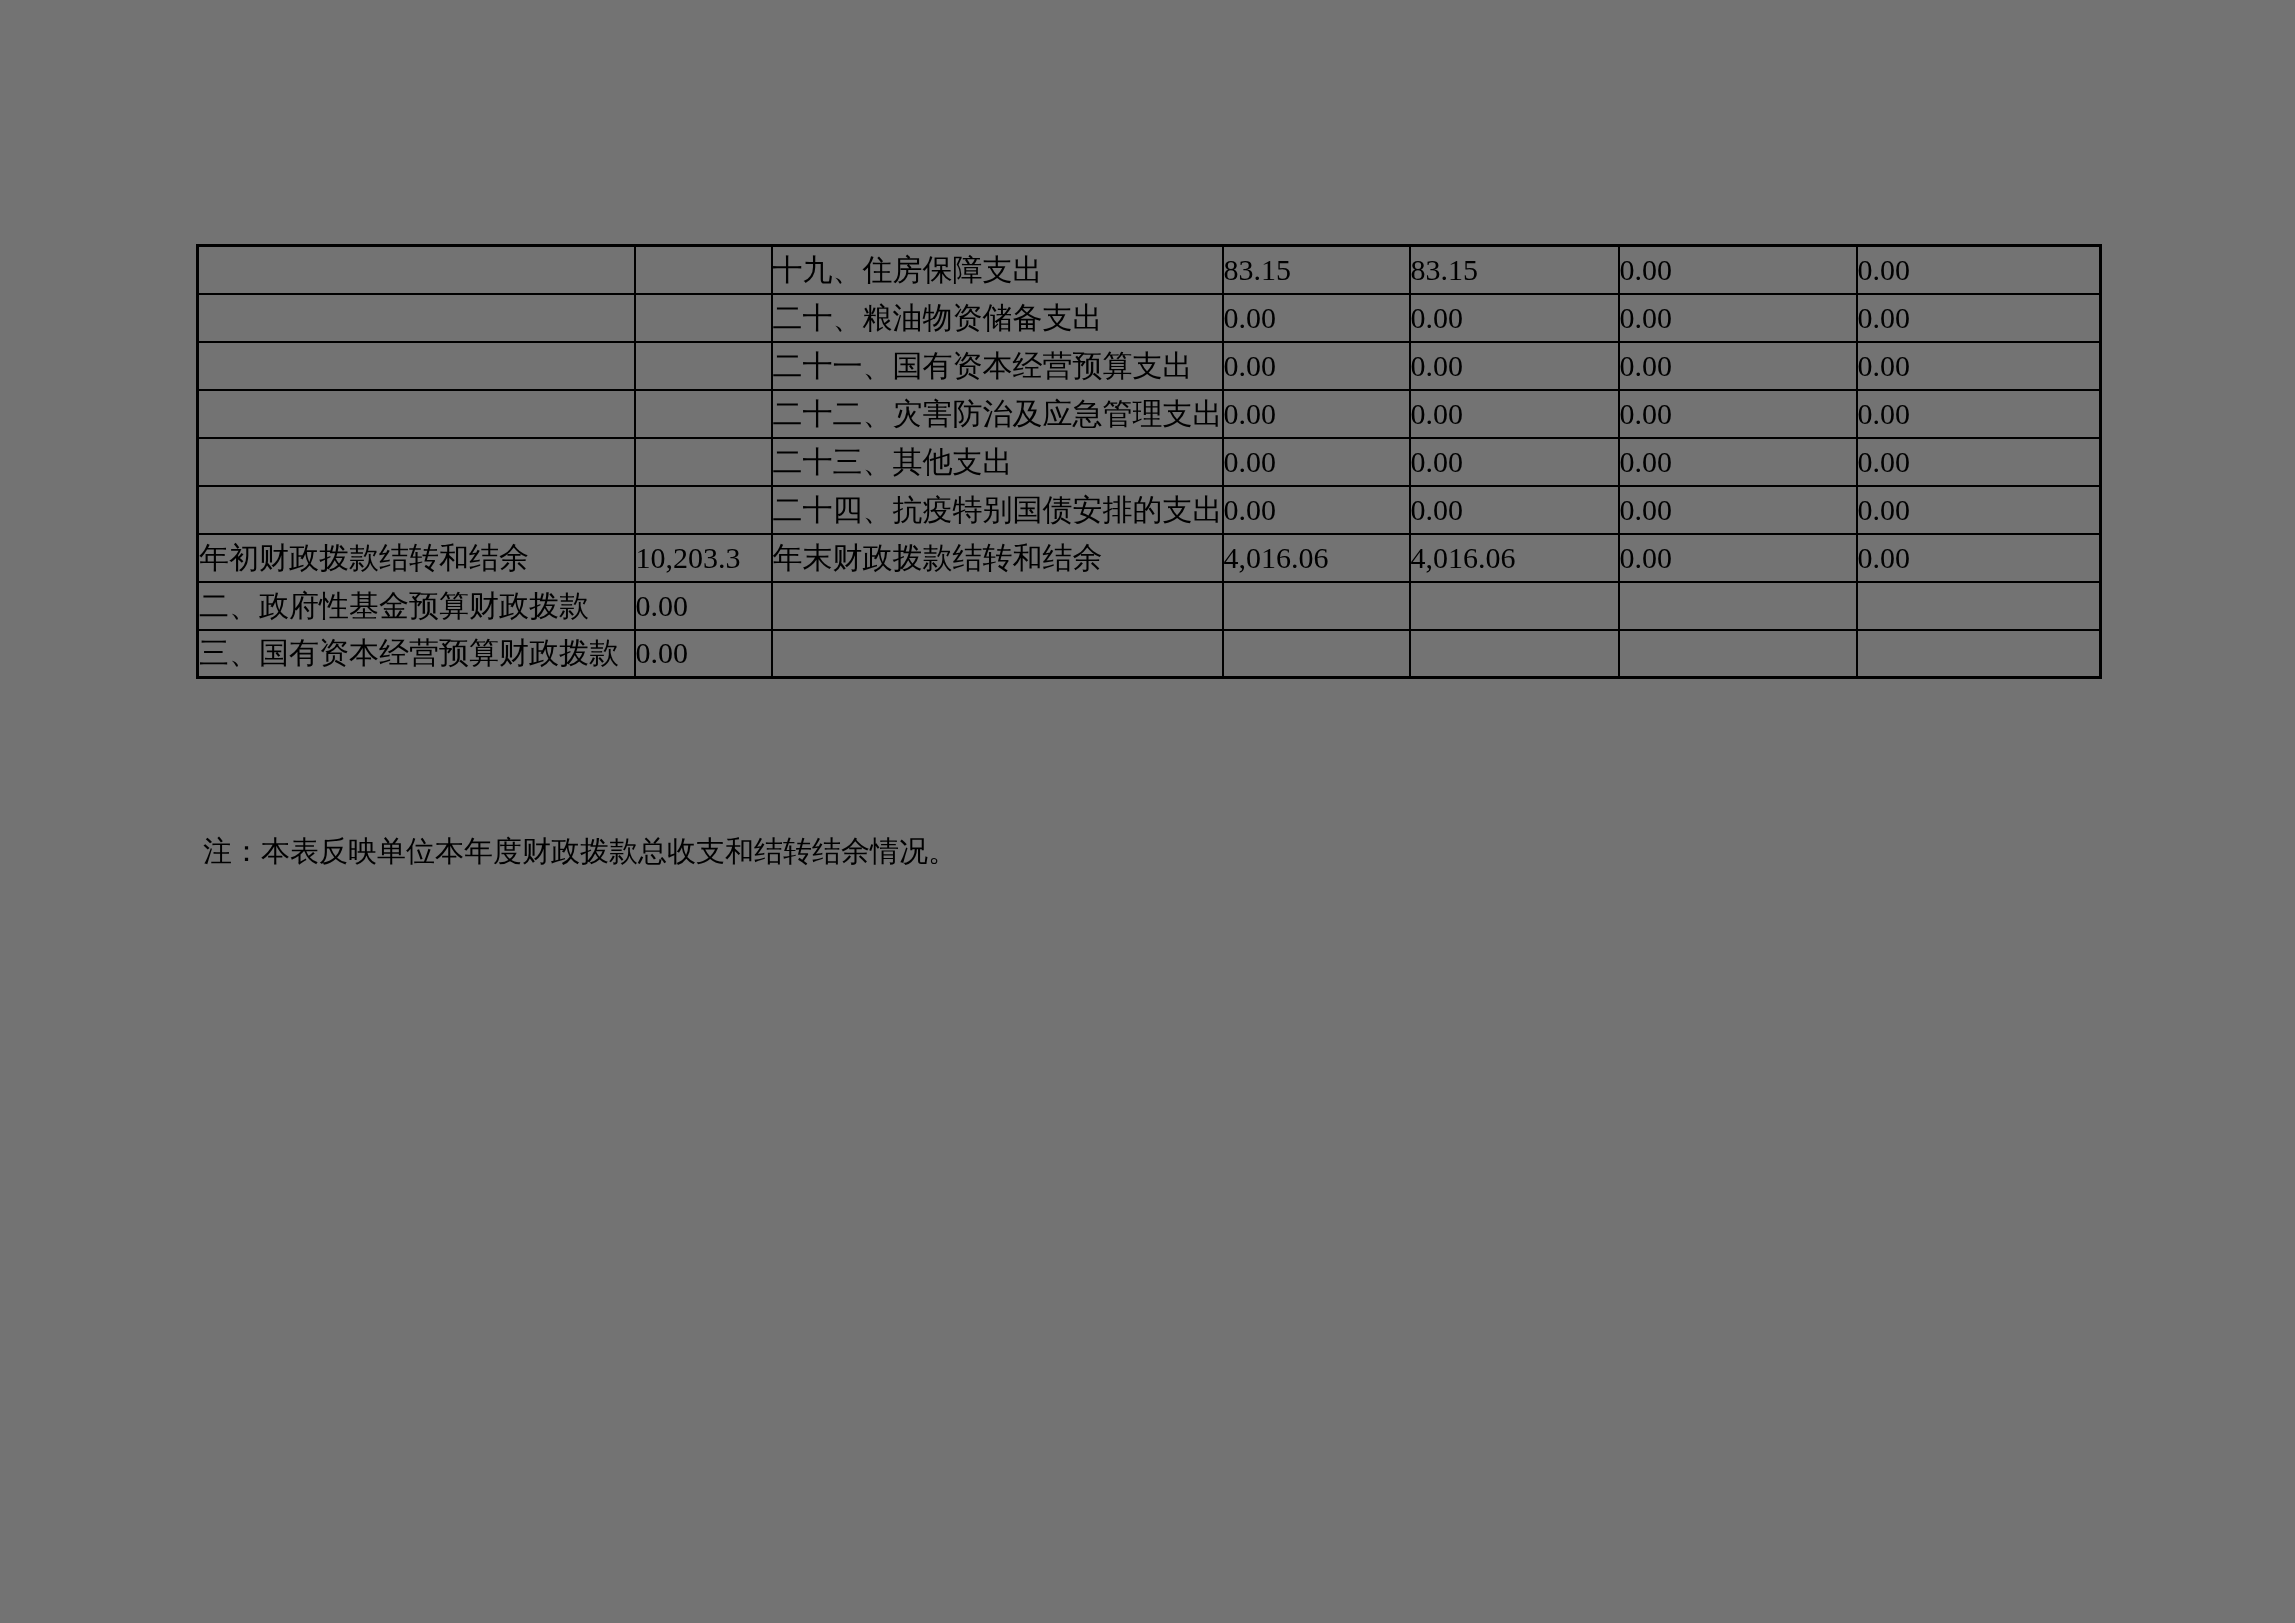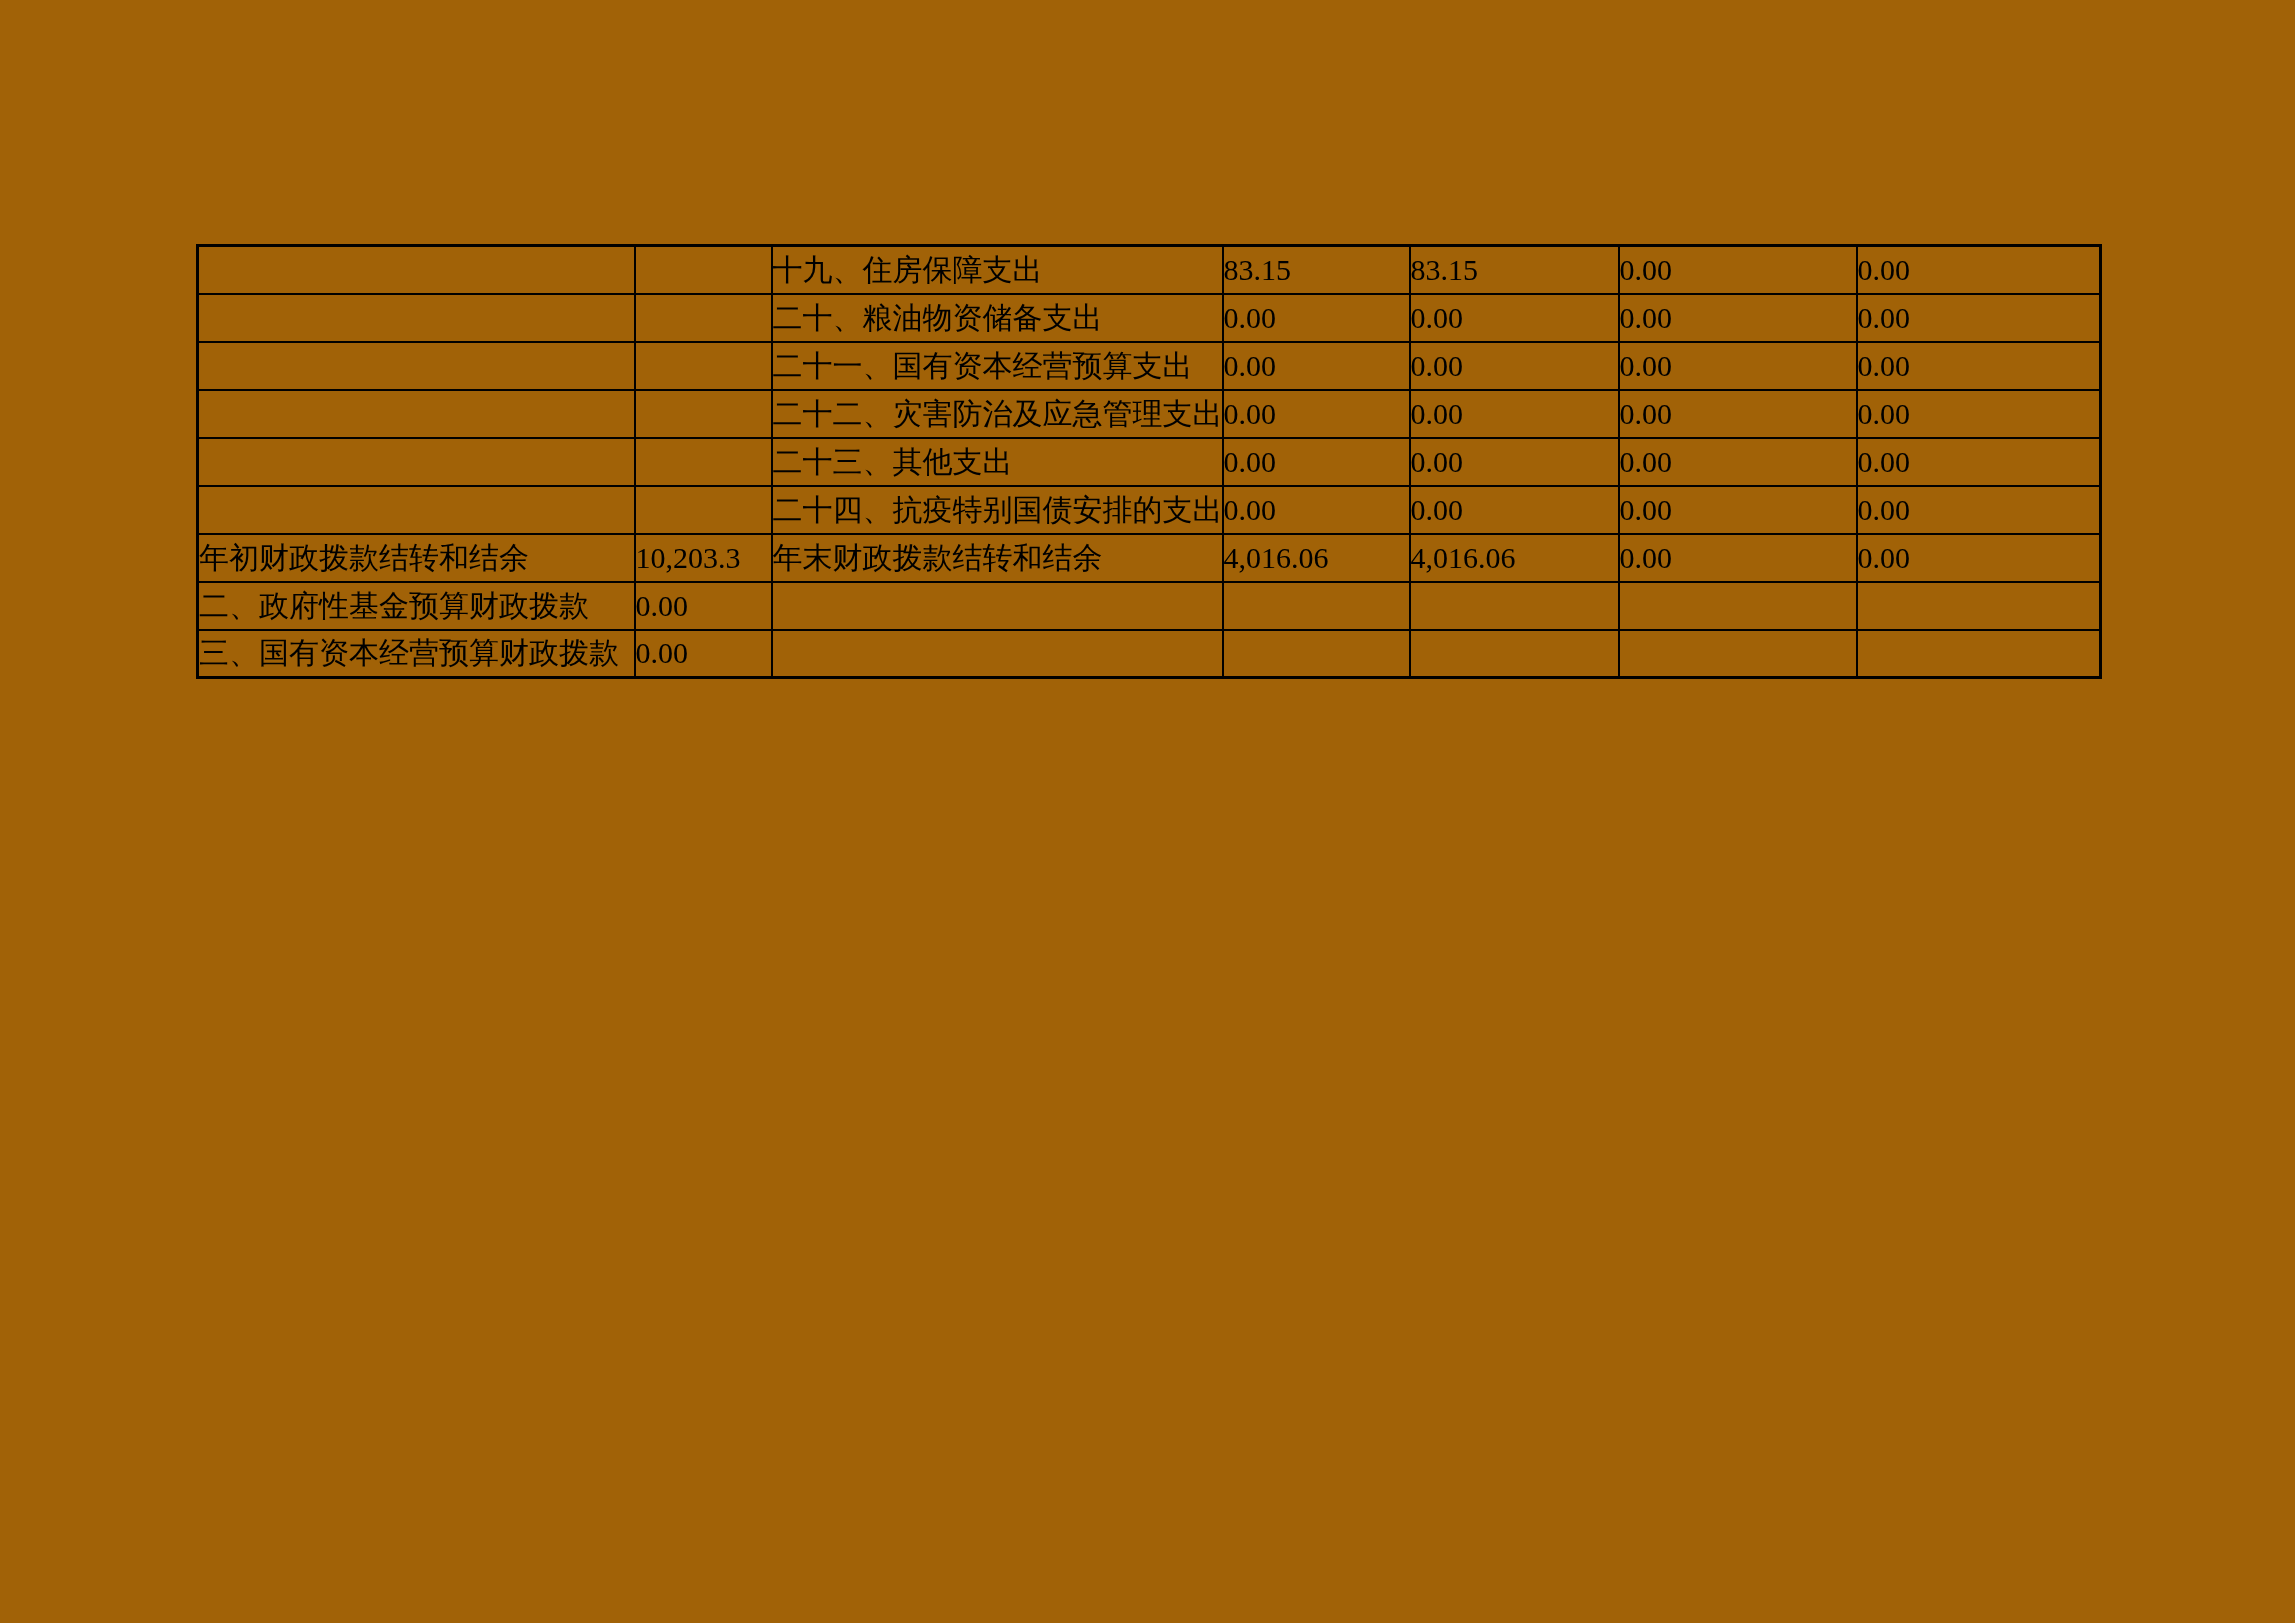--- a/index.html
+++ b/index.html
@@ -4,21 +4,21 @@
 <style>
   html, body {
     margin: 0;
     padding: 0;
     background: #ffffff;
   }
   .page {
     position: relative;
     width: 2295px;
     height: 1623px;
-    background: #a16207;
+    background: #737373;
     font-family: "Liberation Serif", "DejaVu Serif", serif;
     color: #000000;
   }
   table.budget-table {
     position: absolute;
     left: 196px;
     top: 244px;
     width: 1903px;
     border-collapse: collapse;
     table-layout: fixed;
@@ -151,14 +151,15 @@
           <td class="label-cell">三、国有资本经营预算财政拨款</td>
           <td class="num-cell">0.00</td>
           <td class="label-cell"></td>
           <td class="num-cell"></td>
           <td class="num-cell"></td>
           <td class="num-cell"></td>
           <td class="num-cell"></td>
         </tr>
       </tbody>
   </table>
+  <div class="note">注：本表反映单位本年度财政拨款总收支和结转结余情况。</div>
 </div>
 
 
 </body></html>

